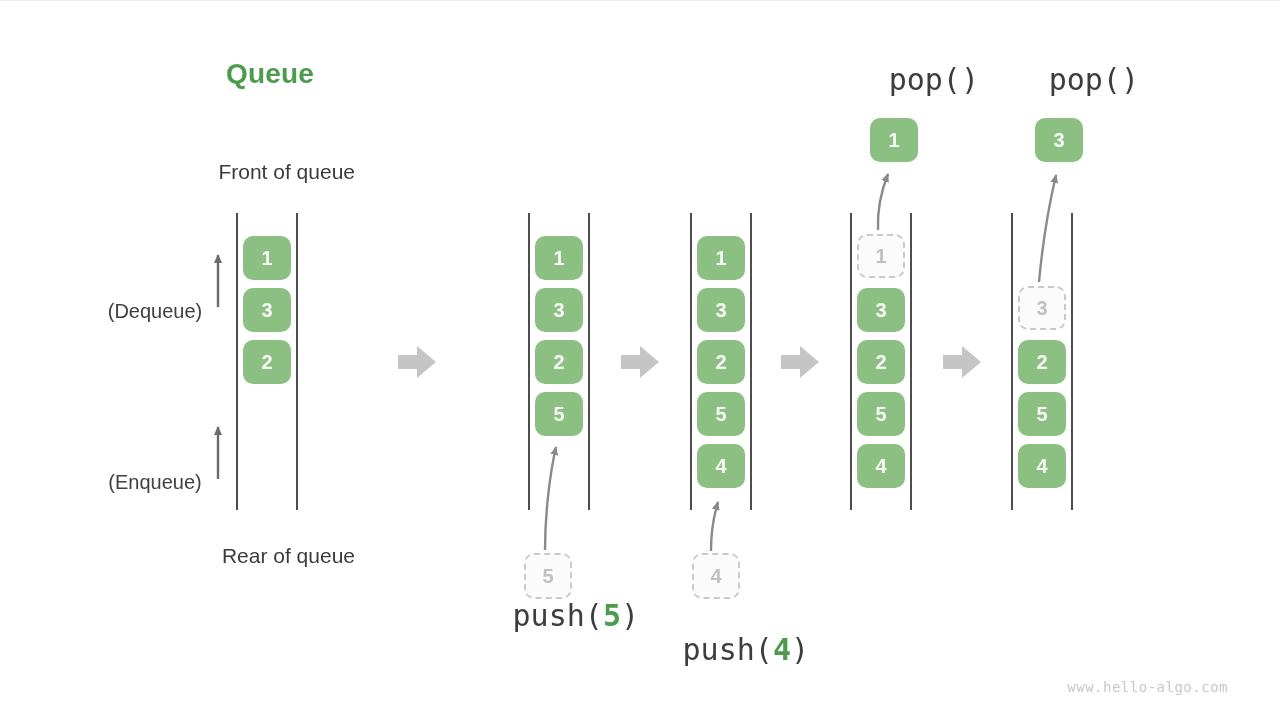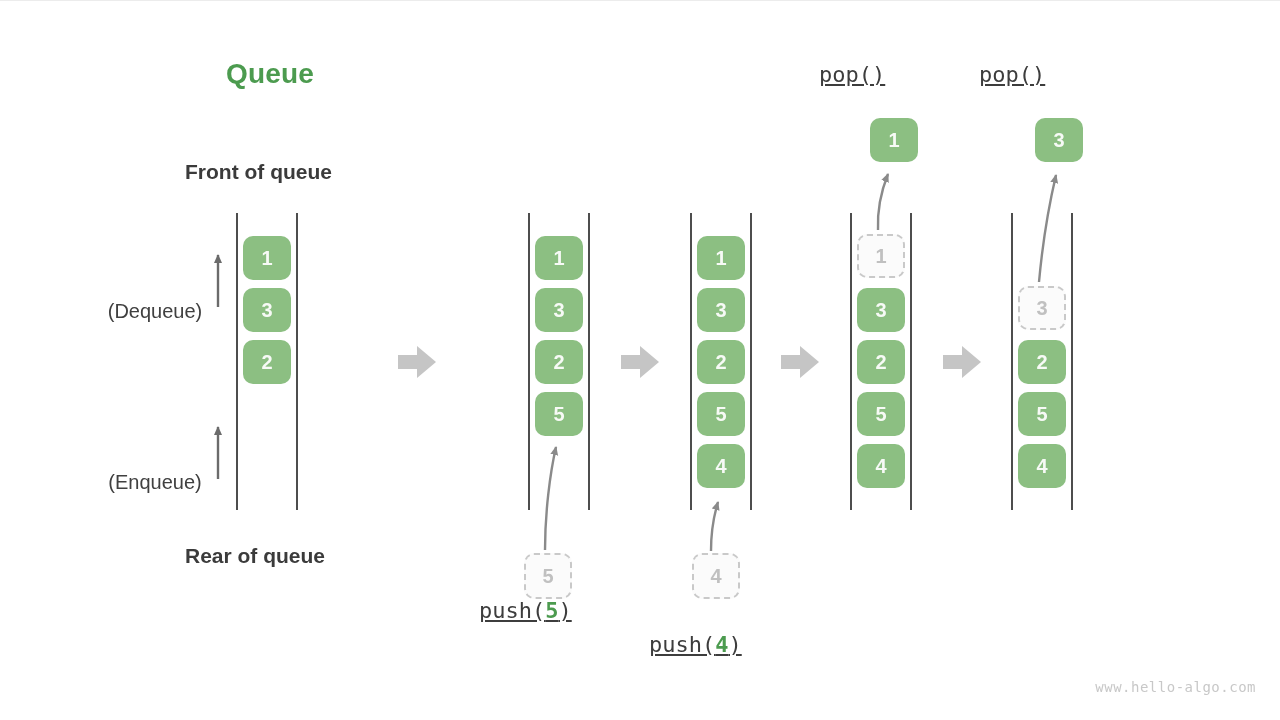--- a/index.html
+++ b/index.html
@@ -8,21 +8,21 @@
     font-family:"Liberation Sans",sans-serif;overflow:hidden;
     border-top:1px solid #ececec;
   }
   .abs{position:absolute;}
   
   .title{
     left:185px;top:57px;width:170px;text-align:center;
     font-size:28px;font-weight:bold;color:#4c9b4f;letter-spacing:.2px;
   }
   .big-label{
-    width:170px;text-align:left;font-size:21px;font-weight:bold;color:#3b3b3b;
+    width:170px;text-align:right;font-size:21px;font-weight:normal;color:#3b3b3b;
   }
   .front-label{left:185px;top:159px;}
   .rear-label{left:185px;top:543px;}
   .side-word{width:160px;left:75px;text-align:center;color:#3b3b3b;}
   .side-bold{font-size:21px;font-weight:bold;}
   .side-reg{font-size:20px;font-weight:400;color:#404040;}
   .pop-word{top:262px;}
   .dequeue-word{top:299px;}
   .push-word{top:433px;}
   .enqueue-word{top:470px;}
@@ -52,29 +52,29 @@
   .pop-box-2{left:1035px;}
   
   .stage-box{top:552px;width:44px;height:42px;position:absolute;
     border:2px dashed #c9c9c9;border-radius:10px;background:#fbfbfb;
     display:flex;align-items:center;justify-content:center;
     color:#c0c0c0;font-size:20px;font-weight:bold;}
   .stage-box-5{left:524px;}
   .stage-box-4{left:692px;}
   
   .code{font-family:"DejaVu Sans Mono","Liberation Mono",monospace;color:#3d3d3d;}
-  .op-label{width:160px;text-align:left;font-size:22px;text-decoration:underline;}
+  .op-label{width:160px;text-align:right;font-size:30px;}
   .pop-label-1{left:819px;top:61px;}
   .pop-label-2{left:979px;top:61px;}
   .push-label-5{left:479px;top:597px;}
   .push-label-4{left:649px;top:631px;}
   .green-arg{color:#4c9b4f;font-weight:bold;}
   
   .watermark{
-    right:24px;top:678px;font-family:"DejaVu Sans Mono","Liberation Mono",monospace;
+    right:52px;top:678px;font-family:"DejaVu Sans Mono","Liberation Mono",monospace;
     font-size:14px;color:#c8c8c8;letter-spacing:.5px;
   }
   
   .overlay{position:absolute;left:0;top:0;pointer-events:none;}
   .thin-dark{stroke:#6b6b6b;stroke-width:2.4;fill:none;}
   .thin-gray{stroke:#8a8a8a;stroke-width:2.4;fill:none;}
   .block-arrow{fill:#c5c5c5;}
 </style>
 </head>
 <body>

